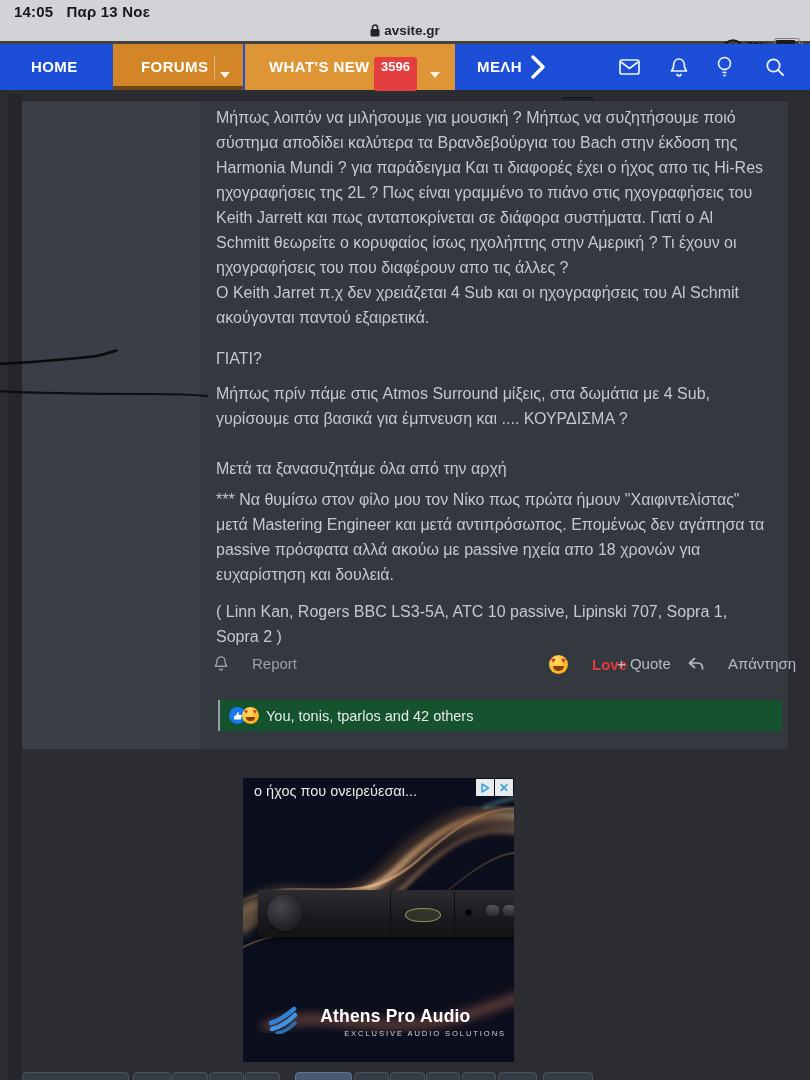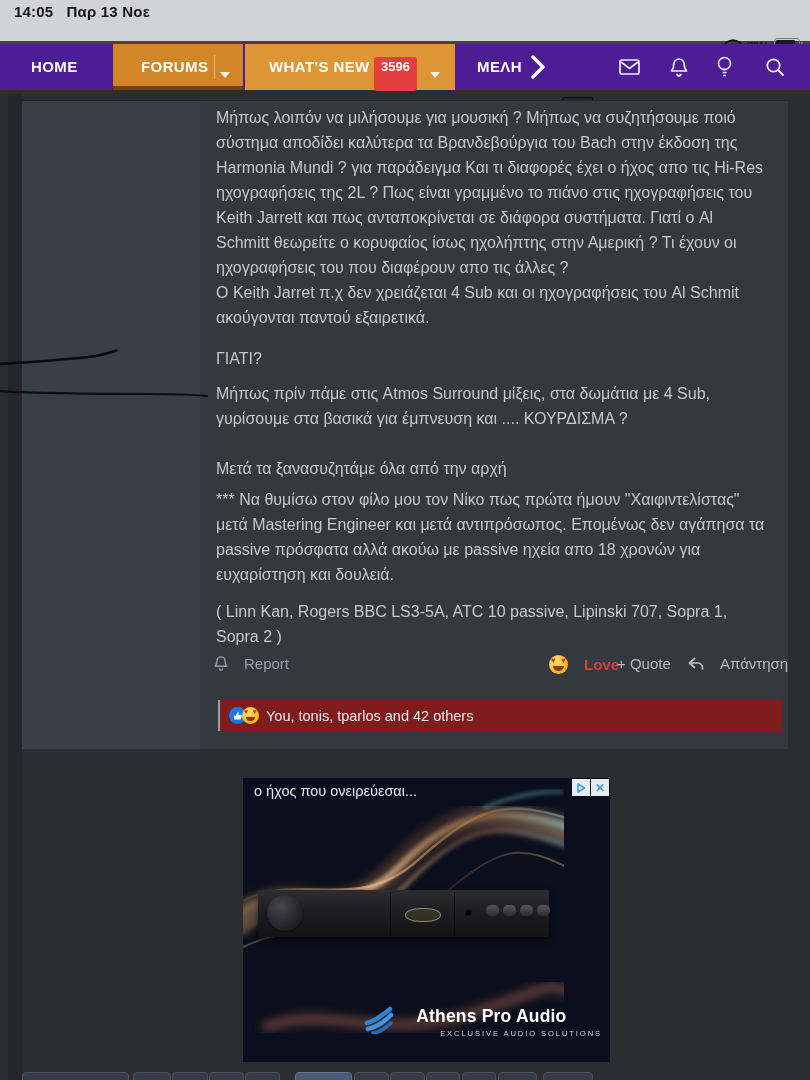--- a/index.html
+++ b/index.html
@@ -8,21 +8,21 @@
     -webkit-font-smoothing:antialiased;}
   
   #statusbar{position:absolute;left:0;top:0;width:810px;height:41px;background:#d2d3d6;border-bottom:3px solid #45423b;}
   .sb-left{position:absolute;left:14px;top:3px;font-size:15px;font-weight:700;color:#17171a;letter-spacing:.2px;}
   .sb-right{position:absolute;right:10px;top:3px;display:flex;align-items:flex-end;gap:5px;color:#17171a;font-size:11px;font-weight:700;margin-top:35px;}
   .battery{position:relative;width:24px;height:12px;border:1px solid #7b7b80;border-radius:3px;}
   .battery .fill{position:absolute;left:1px;top:1px;bottom:1px;width:79%;background:#1b1b1d;border-radius:1px;}
   .battery .nub{position:absolute;right:-4px;top:3px;width:2px;height:5px;background:#7b7b80;border-radius:0 2px 2px 0;}
   #urlrow{position:absolute;left:0;top:19px;width:810px;height:22px;display:flex;justify-content:center;align-items:center;gap:4px;color:#222327;font-size:13.5px;font-weight:600;}
   
-  #nav{position:absolute;left:0;top:44px;width:810px;height:46px;background:#4c1d95;}
+  #nav{position:absolute;left:0;top:44px;width:810px;height:46px;background:#1d4ed8;}
   .nav-label{position:absolute;top:0;height:46px;line-height:46px;color:#fff;font-weight:700;font-size:15px;letter-spacing:.4px;}
   #tab-forums-block{position:absolute;left:113px;top:0;width:130px;height:46px;background:#d38628;border-bottom:4px solid #6e4615;box-sizing:border-box;}
   #tab-whatsnew-block{position:absolute;left:245px;top:0;width:210px;height:46px;background:#de9536;}
   .vline{position:absolute;top:11px;width:1px;height:24px;background:rgba(255,255,255,.4);}
   .badge{position:absolute;left:374px;top:13px;height:34px;padding:0 7px;background:#e53e3e;border-radius:3px;color:#fff;font-size:13px;font-weight:700;line-height:20px;}
   .caret{display:inline-block;width:0;height:0;border-left:5px solid transparent;border-right:5px solid transparent;border-top:6px solid rgba(255,255,255,.9);}
   .nav-caret{position:absolute;top:20px;}
   #nav-chevron{position:absolute;left:530px;top:11px;width:16px;height:24px;}
   #kills-avatar{position:absolute;left:562px;top:53px;width:29px;height:29px;background:#1f2434;border:1px solid #0e1220;border-radius:2px;
     display:flex;flex-direction:column;align-items:center;justify-content:center;color:#e8e9ee;line-height:1;}
@@ -31,37 +31,37 @@
   .nav-icon{position:absolute;top:0;height:46px;display:flex;align-items:center;}
   
   #annotation{position:absolute;left:0;top:0;z-index:60;pointer-events:none;}
   
   #panel{position:absolute;left:22px;top:100px;width:766px;height:648px;background:#34383f;border-top:1px solid #24262b;}
   #usercol{position:absolute;left:0;top:0;width:178px;height:648px;background:#3a3f47;}
   #postbody{position:absolute;left:194px;top:0;width:556px;color:#c5c8cd;font-size:16px;line-height:25px;}
   #postbody p{position:absolute;left:0;margin:0;width:552px;white-space:pre-line;}
   #gutter{position:absolute;left:8px;top:94px;width:14px;height:986px;background:rgba(0,0,0,.14);}
   
-  .footer-item{position:absolute;top:655px;display:flex;align-items:center;gap:16px;font-size:15px;}
+  .footer-item{position:absolute;top:655px;display:flex;align-items:center;gap:24px;font-size:15px;}
   .gray{color:#9aa0ab;} .gray2{color:#b6bac2;}
   .love-label{color:#e23d3d;font-weight:700;}
   .emoji{position:relative;width:19px;height:19px;border-radius:50%;background:radial-gradient(circle at 35% 30%,#ffe066,#f6b51e 70%,#e89b0c);}
   .emoji .h1,.emoji .h2{position:absolute;top:1px;font-size:8px;color:#e03131;font-weight:700;}
   .emoji .h1{left:2px;} .emoji .h2{right:2px;}
   .emoji .mouth{position:absolute;left:4px;bottom:3px;width:11px;height:5px;background:#8a3b10;border-radius:0 0 9px 9px;}
   
-  #reactionbar{position:absolute;left:218px;top:700px;width:562px;height:31px;background:#7f1d1d;border-left:2px solid #97a0aa;
+  #reactionbar{position:absolute;left:218px;top:700px;width:562px;height:31px;background:#14532d;border-left:2px solid #97a0aa;
     display:flex;align-items:center;color:#e9eaec;font-size:14.5px;}
   .thumb-circle{width:17px;height:17px;border-radius:50%;background:#1877f2;display:flex;align-items:center;justify-content:center;margin-left:9px;}
   #reactionbar .emoji{width:17px;height:17px;margin-left:-4px;}
   #reactionbar .emoji .h1,#reactionbar .emoji .h2{font-size:7px;top:1px;}
   #reactionbar .emoji .mouth{left:4px;bottom:3px;width:9px;height:4px;}
   #reaction-text{margin-left:7px;}
   
-  #ad{position:absolute;left:243px;top:778px;width:367px;height:284px;background:#0b0e1c;overflow:hidden;}
+  #ad{position:absolute;left:243px;top:778px;width:271px;height:284px;background:#0b0e1c;overflow:hidden;}
   #ad-headline{position:absolute;left:11px;top:5px;color:#e9e9ec;font-size:14.5px;z-index:5;}
   #ad-corner{position:absolute;right:1px;top:1px;display:flex;gap:1px;z-index:6;}
   .ad-btn{width:18px;height:17px;background:#e8ebee;display:flex;align-items:center;justify-content:center;color:#3fa0dc;font-size:12px;font-weight:700;}
   #amp{position:absolute;left:15px;top:112px;width:291px;height:47px;background:linear-gradient(#2d2d31,#1a1a1e 60%,#141417);border-radius:2px;z-index:4;box-shadow:0 3px 6px rgba(0,0,0,.5);}
   #amp .knob{position:absolute;left:9px;top:5px;width:36px;height:36px;border-radius:50%;background:radial-gradient(circle at 38% 32%,#46464c,#222226 65%,#121214);box-shadow:0 1px 2px rgba(0,0,0,.6);}
   #amp .sep1,#amp .sep2{position:absolute;top:2px;bottom:2px;width:1px;background:#0c0c0e;}
   #amp .sep1{left:132px;} #amp .sep2{left:196px;}
   #amp .logo-oval{position:absolute;left:147px;top:18px;width:34px;height:12px;border:1px solid #8f905c;border-radius:50%/60%;background:rgba(120,120,60,.25);}
   #amp .hole{position:absolute;left:207px;top:19px;width:7px;height:7px;border-radius:50%;background:#000;box-shadow:0 0 2px #333 inset;}
   #amp .btn{position:absolute;top:15px;width:13px;height:11px;border-radius:5px;background:linear-gradient(#55555c,#2b2b30);}
@@ -87,20 +87,27 @@
         <path d="M1 4.5 Q9 -2 17 4.5" fill="none" stroke="#17171a" stroke-width="2"></path>
         <path d="M4 7.5 Q9 3.5 14 7.5" fill="none" stroke="#17171a" stroke-width="2"></path>
         <circle cx="9" cy="10.8" r="1.8" fill="#17171a"></circle>
       </svg>
       <span>79%</span>
       <span class="battery">
           <span class="fill"></span>
           <span class="nub"></span>
         </span>
     </div>
+  </div>
+  <div id="urlrow">
+    <svg width="10" height="13" viewBox="0 0 10 13">
+      <rect x="0.5" y="5" width="9" height="7.5" rx="1.5" fill="#222327"></rect>
+      <path d="M2.5 5 V3.5 a2.5 2.5 0 0 1 5 0 V5" fill="none" stroke="#222327" stroke-width="1.5"></path>
+    </svg>
+    <span>avsite.gr</span>
   </div>
 
   <div id="nav">
     <div id="tab-forums-block"></div>
     <div id="tab-whatsnew-block"></div>
 
     <span class="nav-label" style="left:31px;">HOME</span>
     <span class="nav-label" style="left:141px;">FORUMS</span>
     <span class="vline" style="left:214px;"></span>
     <span class="nav-caret" style="left:220px;"><span class="caret"></span></span>

